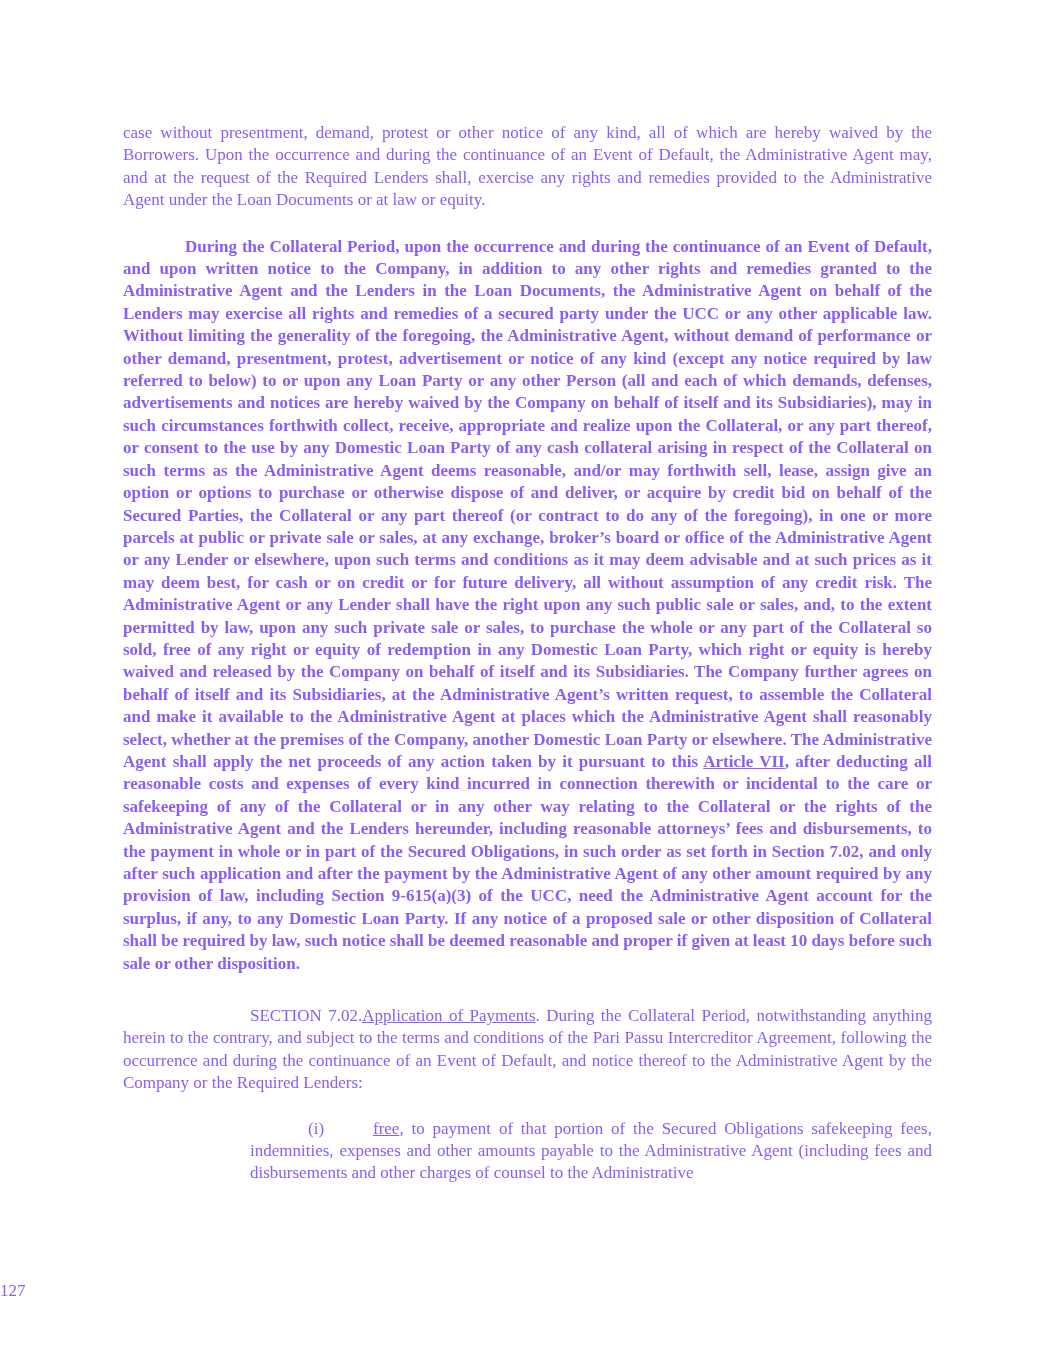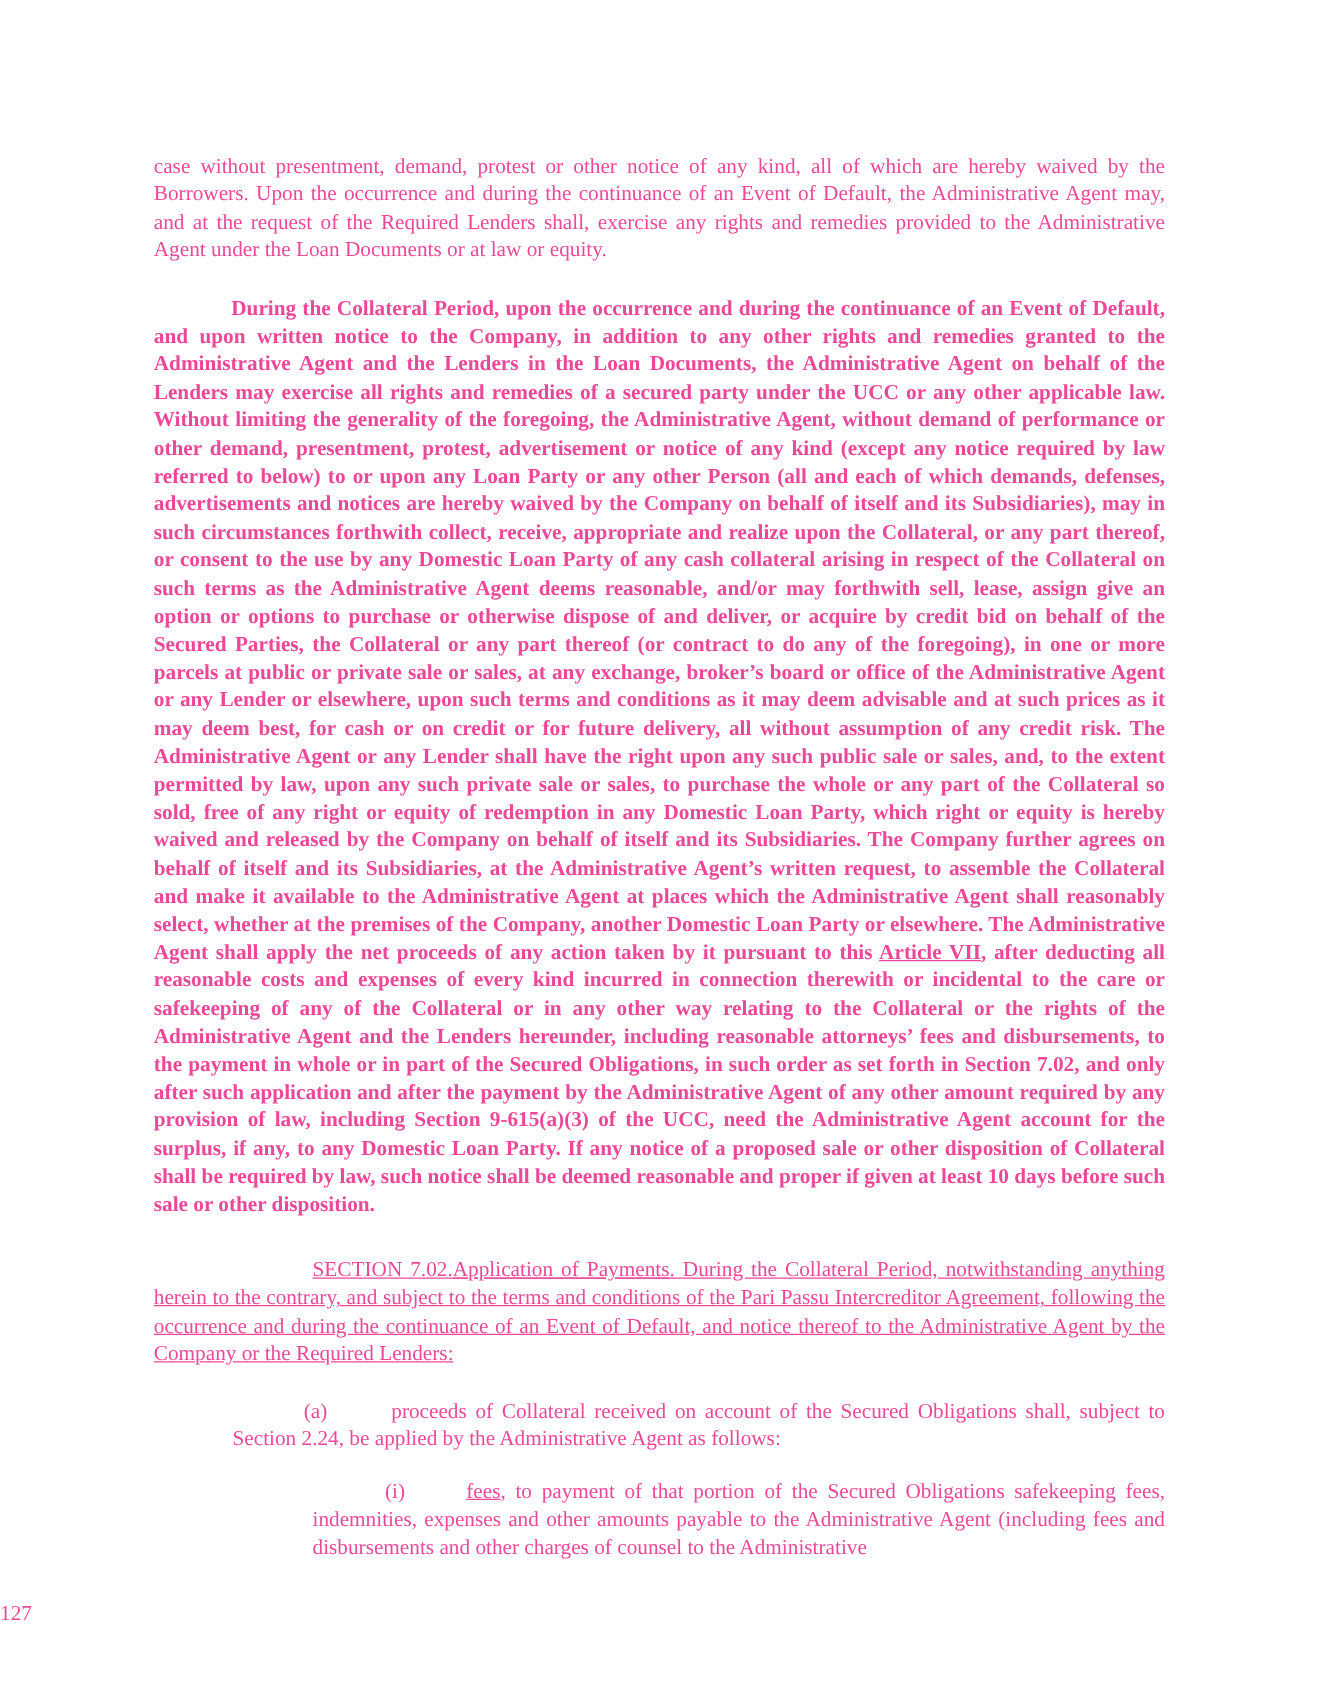--- a/index.html
+++ b/index.html
@@ -8,38 +8,38 @@
     background: #ffffff;
   }
   .page {
     position: relative;
     width: 1055px;
     height: 1365px;
     background: #ffffff;
     font-family: "Liberation Serif", serif;
     font-size: 17px;
     line-height: 22.4px;
-    color: #ec4899;
+    color: #8b5cf6;
     overflow: hidden;
   }
   .body-text {
     position: absolute;
     top: 122px;
     left: 123px;
     width: 809px;
   }
   .para {
     margin: 0 0 24px 0;
     text-align: justify;
   }
   .para-last { margin-bottom: 0; }
   .indent-std { text-indent: 62px; font-weight: bold; }
   .indent-section { text-indent: 127px; }
   .mb-lg { margin-bottom: 30px; }
-  .mb-md { margin-bottom: 23px; text-decoration: underline; }
+  .mb-md { margin-bottom: 23px; }
   .mb-sm { margin-bottom: 20px; }
   .block-a {
     margin-left: 63px;
     text-indent: 57px;
   }
   .block-i {
     margin-left: 127px;
     text-indent: 58px;
   }
   .enum-label {
@@ -62,20 +62,19 @@
 
 <div class="page">
   <div class="body-text">
 
     <p class="para"><span>case without presentment, demand, protest or other notice of any kind, all of which are hereby waived by the Borrowers.  Upon the occurrence and during the continuance of an Event of Default, the Administrative Agent may, and at the request of the Required Lenders shall, exercise any rights and remedies provided to the Administrative Agent under the Loan Documents or at law or equity.</span></p>
 
     <p class="para indent-std mb-lg"><span>During the Collateral Period, upon the occurrence and during the continuance of an Event of Default, and upon written notice to the Company, in addition to any other rights and remedies granted to the Administrative Agent and the Lenders in the Loan Documents, the Administrative Agent on behalf of the Lenders may exercise all rights and remedies of a secured party under the UCC or any other applicable law.  Without limiting the generality of the foregoing, the Administrative Agent, without demand of performance or other demand, presentment, protest, advertisement or notice of any kind (except any notice required by law referred to below) to or upon any Loan Party or any other Person (all and each of which demands, defenses, advertisements and notices are hereby waived by the Company on behalf of itself and its Subsidiaries), may in such circumstances forthwith collect, receive, appropriate and realize upon the Collateral, or any part thereof, or consent to the use by any Domestic Loan Party of any cash collateral arising in respect of the Collateral on such terms as the Administrative Agent deems reasonable, and/or may forthwith sell, lease, assign give an option or options to purchase or otherwise dispose of and deliver, or acquire by credit bid on behalf of the Secured Parties, the Collateral or any part thereof (or contract to do any of the foregoing), in one or more parcels at public or private sale or sales, at any exchange, broker’s board or office of the Administrative Agent or any Lender or elsewhere, upon such terms and conditions as it may deem advisable and at such prices as it may deem best, for cash or on credit or for future delivery, all without assumption of any credit risk. The Administrative Agent or any Lender shall have the right upon any such public sale or sales, and, to the extent permitted by law, upon any such private sale or sales, to purchase the whole or any part of the Collateral so sold, free of any right or equity of redemption in any Domestic Loan Party, which right or equity is hereby waived and released by the Company on behalf of itself and its Subsidiaries.  The Company further agrees on behalf of itself and its Subsidiaries, at the Administrative Agent’s written request, to assemble the Collateral and make it available to the Administrative Agent at places which the Administrative Agent shall reasonably select, whether at the premises of the Company, another Domestic Loan Party or elsewhere.  The Administrative Agent shall apply the net proceeds of any action taken by it pursuant to this </span><span class="u">Article VII</span><span>, after deducting all reasonable costs and expenses of every kind incurred in connection therewith or incidental to the care or safekeeping of any of the Collateral or in any other way relating to the Collateral or the rights of the Administrative Agent and the Lenders hereunder, including reasonable attorneys’ fees and disbursements, to the payment in whole or in part of the Secured Obligations, in such order as set forth in Section 7.02, and only after such application and after the payment by the Administrative Agent of any other amount required by any provision of law, including Section 9-615(a)(3) of the UCC, need the Administrative Agent account for the surplus, if any, to any Domestic Loan Party. If any notice of a proposed sale or other disposition of Collateral shall be required by law, such notice shall be deemed reasonable and proper if given at least 10 days before such sale or other disposition.</span></p>
 
     <p class="para indent-section mb-md"><span>SECTION 7.02.</span><span class="u">Application of Payments</span><span>.  During the Collateral Period, notwithstanding anything herein to the contrary, and subject to the terms and conditions of the Pari Passu Intercreditor Agreement, following the occurrence and during the continuance of an Event of Default, and notice thereof to the Administrative Agent by the Company or the Required Lenders:</span></p>
 
-    <p class="para block-a mb-sm"><span class="enum-label enum-label-a">(a)</span><span>proceeds of Collateral received on account of the Secured Obligations shall, subject to Section 2.24, be applied by the Administrative Agent as follows:</span></p>
 
-    <p class="para block-i para-last"><span class="enum-label enum-label-i">(i)</span><span class="u">fees</span><span>, to payment of that portion of the Secured Obligations safekeeping fees, indemnities, expenses and other amounts payable to the Administrative Agent (including fees and disbursements and other charges of counsel to the Administrative</span></p>
+    <p class="para block-i para-last"><span class="enum-label enum-label-i">(i)</span><span class="u">free</span><span>, to payment of that portion of the Secured Obligations safekeeping fees, indemnities, expenses and other amounts payable to the Administrative Agent (including fees and disbursements and other charges of counsel to the Administrative</span></p>
 
   </div>
 
   <div class="page-number">127</div>
 </div>
 
 </body></html>

